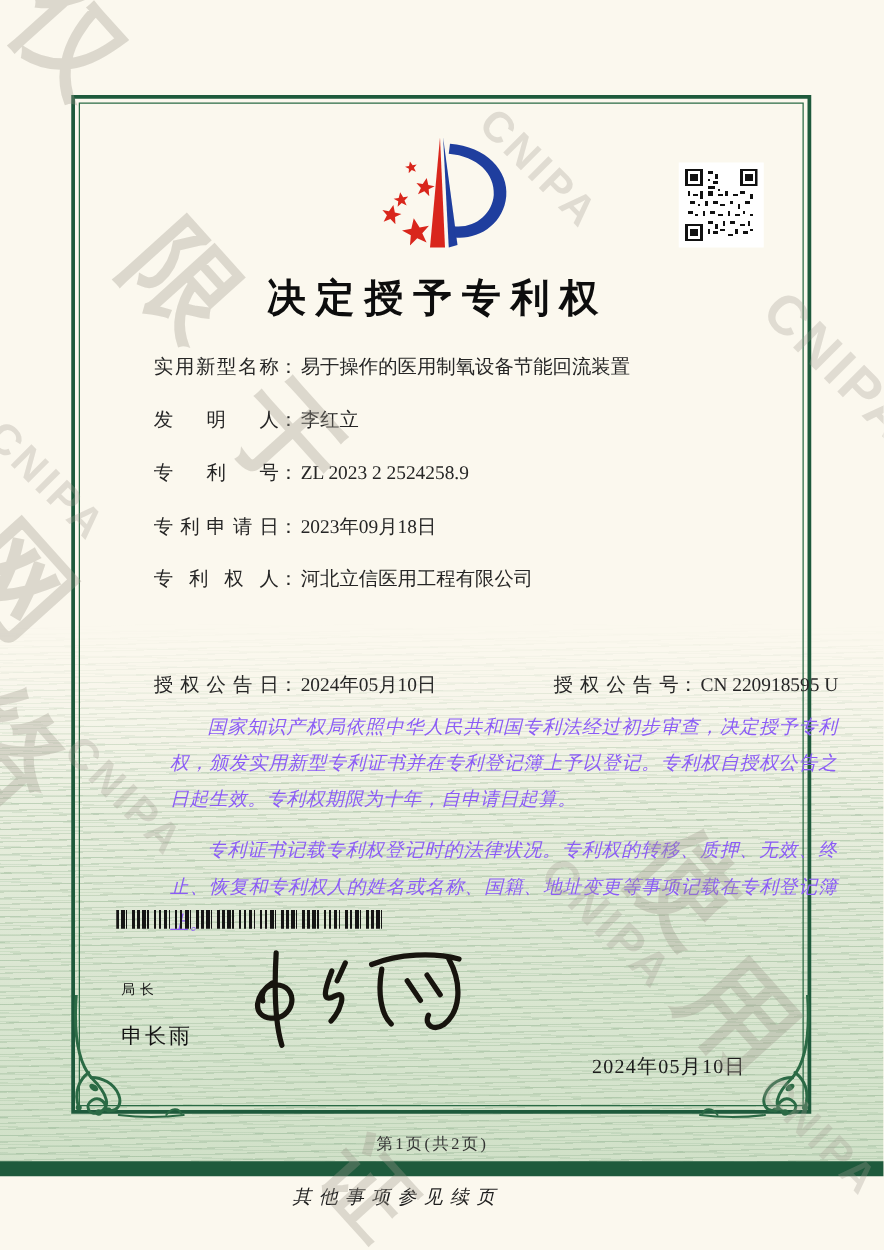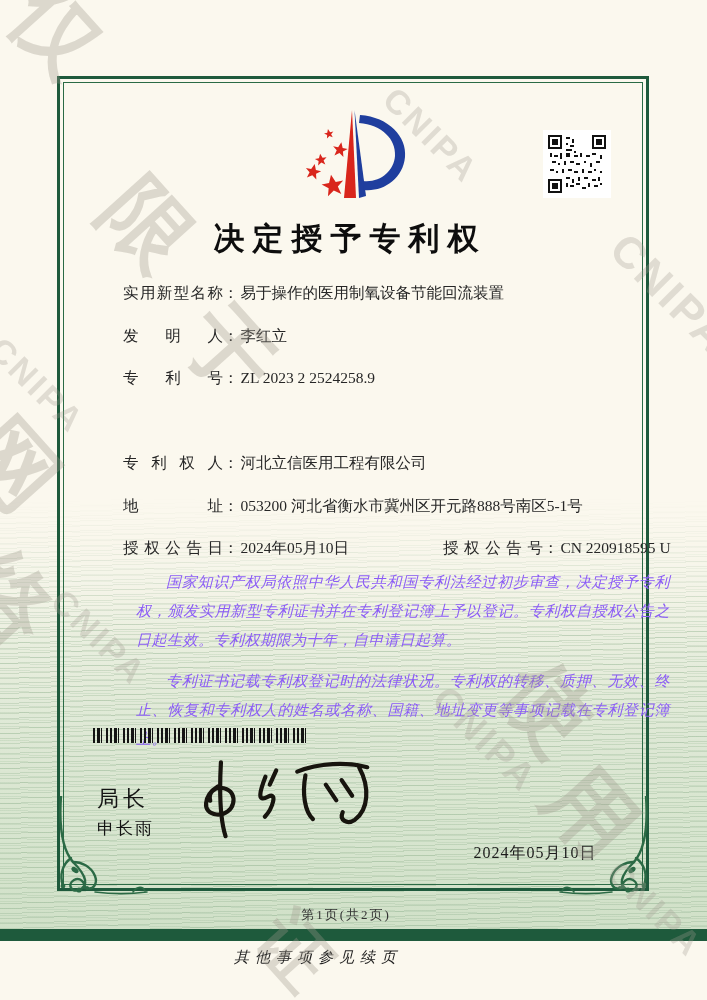--- a/index.html
+++ b/index.html
@@ -42,21 +42,21 @@
   .r0{top:283px}.r1{top:326px}.r2{top:368px}.r3{top:411px}.r4{top:453px}.r5{top:496px}.r6{top:538px}
   .pair2{margin-left:60px;}
 
   .paras{position:absolute;left:88px;top:568px;width:534px;color:#8b5cf6;margin-left:48px;}
   .paras p{margin:0 0 13px 0;font-size:15px;line-height:1.92;text-indent:2em;text-align:justify;
     font-style:italic;letter-spacing:.5px;}
 
   .barcode{position:absolute;left:93px;top:728px;width:213px;height:15px;
     background:repeating-linear-gradient(90deg,#141414 0 2px,transparent 2px 4px,#141414 4px 7px,transparent 7px 8px,#141414 8px 9px,transparent 9px 13px,#141414 13px 15px,transparent 15px 17px);}
 
-  .director-title{position:absolute;left:97px;top:784px;font-size:22px;letter-spacing:4px;color:#141414;
+  .director-title{position:absolute;left:97px;top:784px;font-size:11px;letter-spacing:4px;color:#141414;
     font-family:"Liberation Sans","DejaVu Sans",sans-serif;}
   .director-name{position:absolute;left:97px;top:817px;font-size:17px;letter-spacing:2px;color:#141414;
     font-family:Liberation Serif, serif;}
   .signature{position:absolute;left:180px;top:742px;transform:rotate(-2deg);}
   .issue-date{position:absolute;left:420px;top:843px;width:230px;text-align:center;font-size:16px;color:#1c1c1c;letter-spacing:1px;}
 
   .flourish{position:absolute;top:796px;z-index:3;}
   .flourish.right{left:556px;}
   .flourish.left{left:57px;transform:scaleX(-1);}
 
@@ -132,25 +132,25 @@
 
     <div class="row r0">
       <span class="flabel">实用新型名称</span><span class="colon">：</span><span>易于操作的医用制氧设备节能回流装置</span>
     </div>
     <div class="row r1">
       <span class="flabel">发明人</span><span class="colon">：</span><span>李红立</span>
     </div>
     <div class="row r2">
       <span class="flabel">专利号</span><span class="colon">：</span><span>ZL 2023 2 2524258.9</span>
     </div>
+    <div class="row r3">
+      <span class="flabel">专利申请日</span><span class="colon">：</span><span>2023年09月18日</span>
+    </div>
     <div class="row r4">
       <span class="flabel">专利权人</span><span class="colon">：</span><span>河北立信医用工程有限公司</span>
-    </div>
-    <div class="row r5">
-      <span class="flabel">地址</span><span class="colon">：</span><span>053200 河北省衡水市冀州区开元路888号南区5-1号</span>
     </div>
     <div class="row r6">
       <span>
         <span class="flabel">授权公告日</span><span class="colon">：</span><span>2024年05月10日</span>
       </span>
       <span class="pair2">
         <span class="flabel">授权公告号</span><span class="colon">：</span><span>CN 220918595 U</span>
       </span>
     </div>
 

